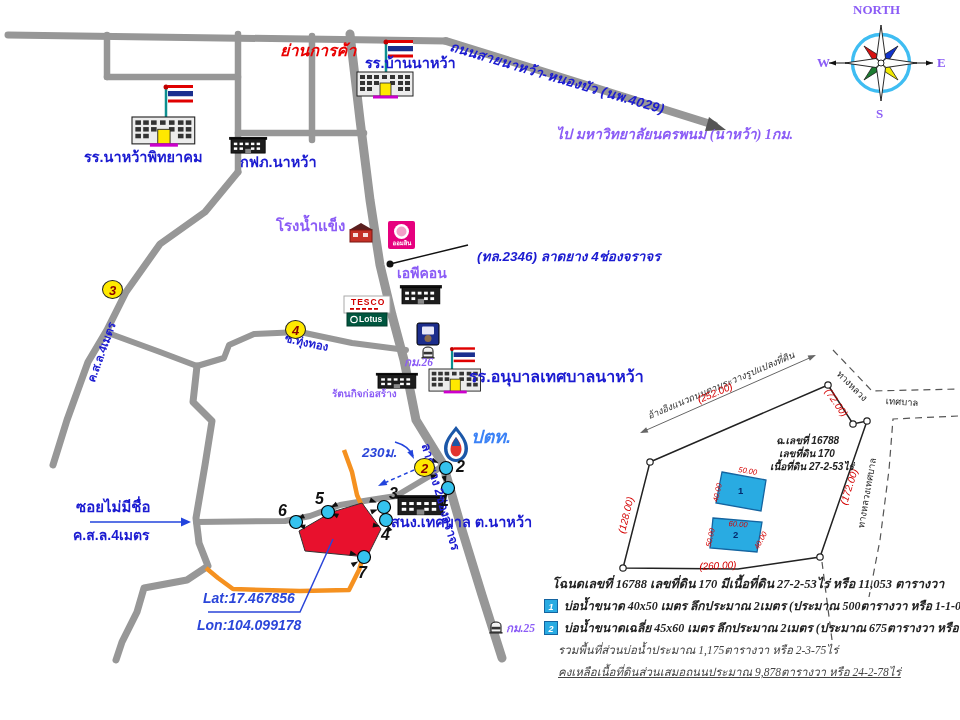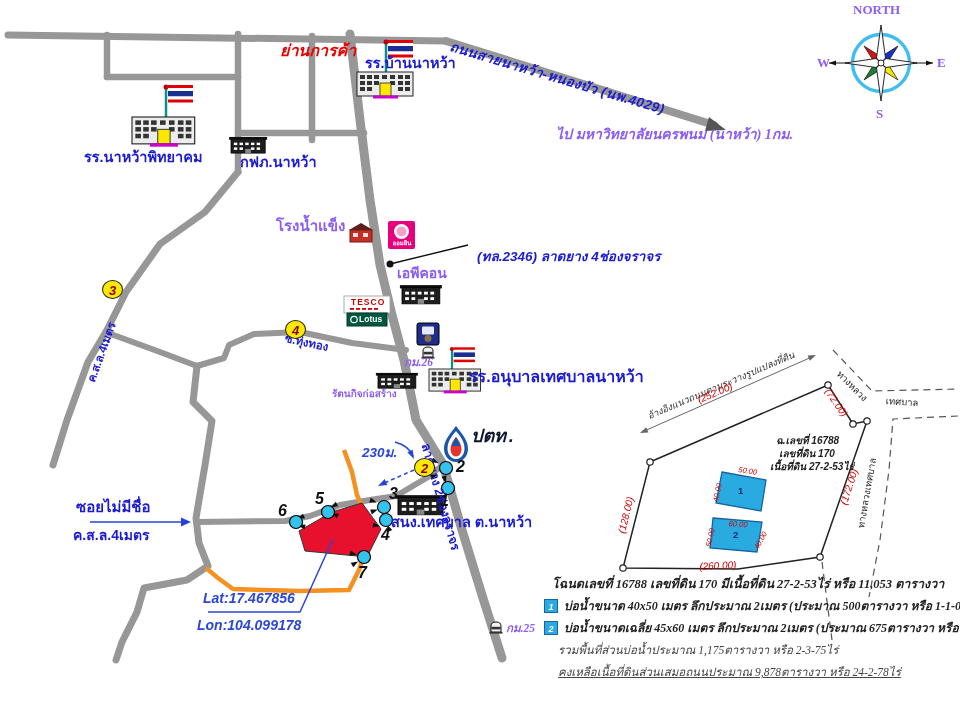--- a/index.html
+++ b/index.html
@@ -2,21 +2,21 @@
 <html><head>
 <meta charset="utf-8">
 <style>
   html,body{margin:0;padding:0;background:#fff;}
   #stage{position:relative;width:960px;height:720px;background:#fff;overflow:hidden;
          font-family:"Liberation Sans","DejaVu Sans",sans-serif;}
   #mapsvg{position:absolute;left:0;top:0;}
   .lb{position:absolute;white-space:nowrap;line-height:1;transform-origin:0 0;}
   .b{font-weight:bold;} .i{font-style:italic;}
   .blue{color:#1b1bd1;} .red{color:#e90000;} .blk{color:#8b5cf6;font-family:Liberation Serif, serif;}
-  .dkblue{color:#0f172a;font-family:Liberation Mono, monospace;} .ptrblue{color:#2b46d9;} .dimred{color:#d40000;}
+  .dkblue{color:#3b82f6;} .ptrblue{color:#2b46d9;} .dimred{color:#d40000;}
   .serif{font-family:"Liberation Serif","DejaVu Serif",serif;}
   .circ{position:absolute;width:21px;height:19px;border-radius:50%;background:#ffe900;
         border:1.6px solid #222;text-align:center;font:italic bold 13px/19px "Liberation Sans",sans-serif;
         color:#8b0000;box-sizing:border-box;}
   .pt{position:absolute;font:italic bold 16px/1 "Liberation Sans",sans-serif;color:#111;}
   .nbox{position:absolute;width:14px;height:14px;background:#29abe2;border:1px solid #1464a0;
         color:#fff;font:italic bold 9px/14px "Liberation Sans",sans-serif;text-align:center;box-sizing:border-box;}
   .under{text-decoration:underline;}
 </style>
 </head>

